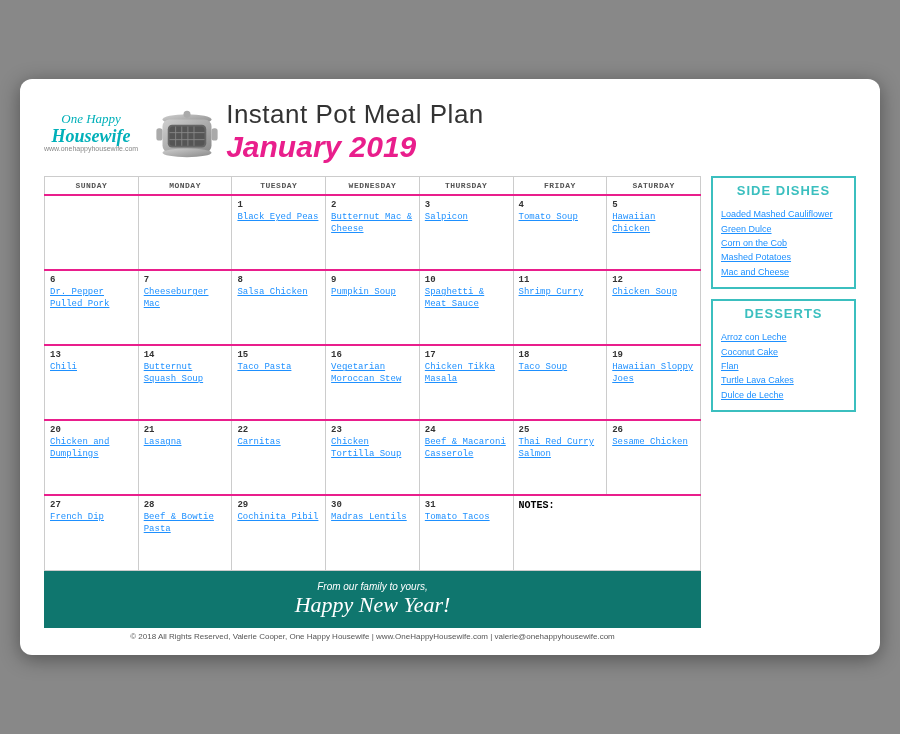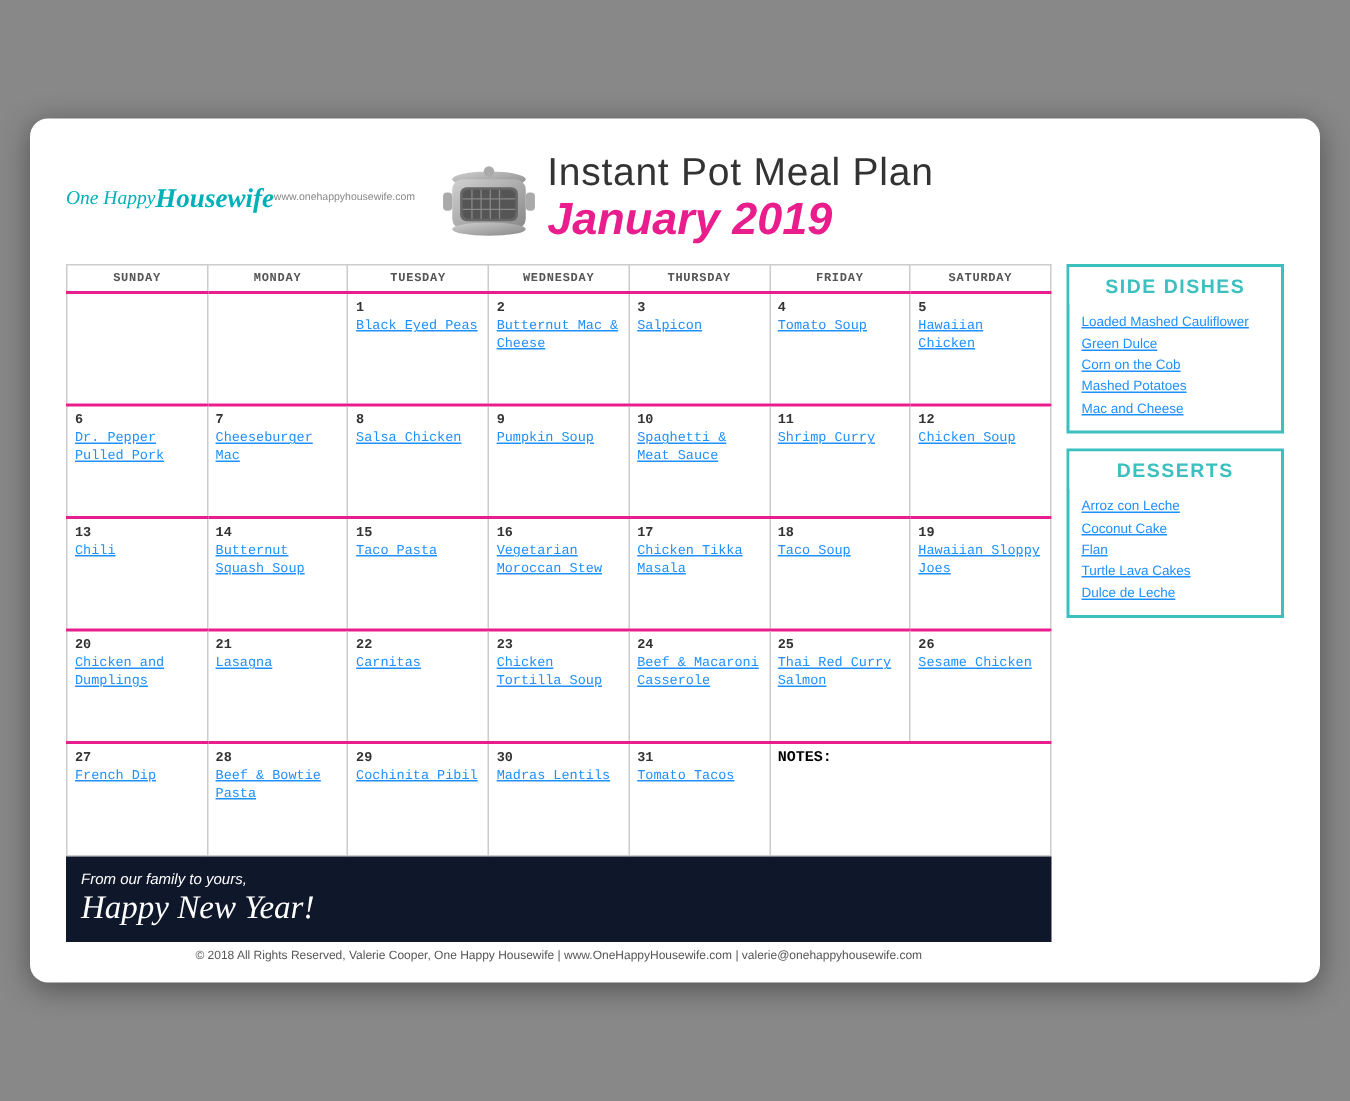--- a/index.html
+++ b/index.html
@@ -20,20 +20,21 @@
       overflow: hidden;
     }
     
     .header {
       display: flex;
       align-items: center;
       margin-bottom: 12px;
     }
     .logo-area {
       display: flex;
+      flex-direction: column;
       align-items: center;
       margin-right: 14px;
     }
     .logo-icon {
       width: 60px;
       height: 60px;
       margin-right: 14px;
     }
     .title-area { flex: 1; }
     .title-main {
@@ -87,22 +88,22 @@
       color: #1e90ff;
       font-size: 9px;
       text-decoration: underline;
       cursor: pointer;
       line-height: 1.3;
       display: block;
     }
     .week-row td { border-top: 2px solid #e91e8c; }
     
     .footer-banner {
-      background: #0f172a;
-      text-align: left;
+      background: #0f766e;
+      text-align: center;
       padding: 10px;
       margin-top: 0;
     }
     .footer-from {
       font-size: 10px;
       color: #fff;
       font-style: italic;
     }
     .footer-happy {
       font-size: 22px;

